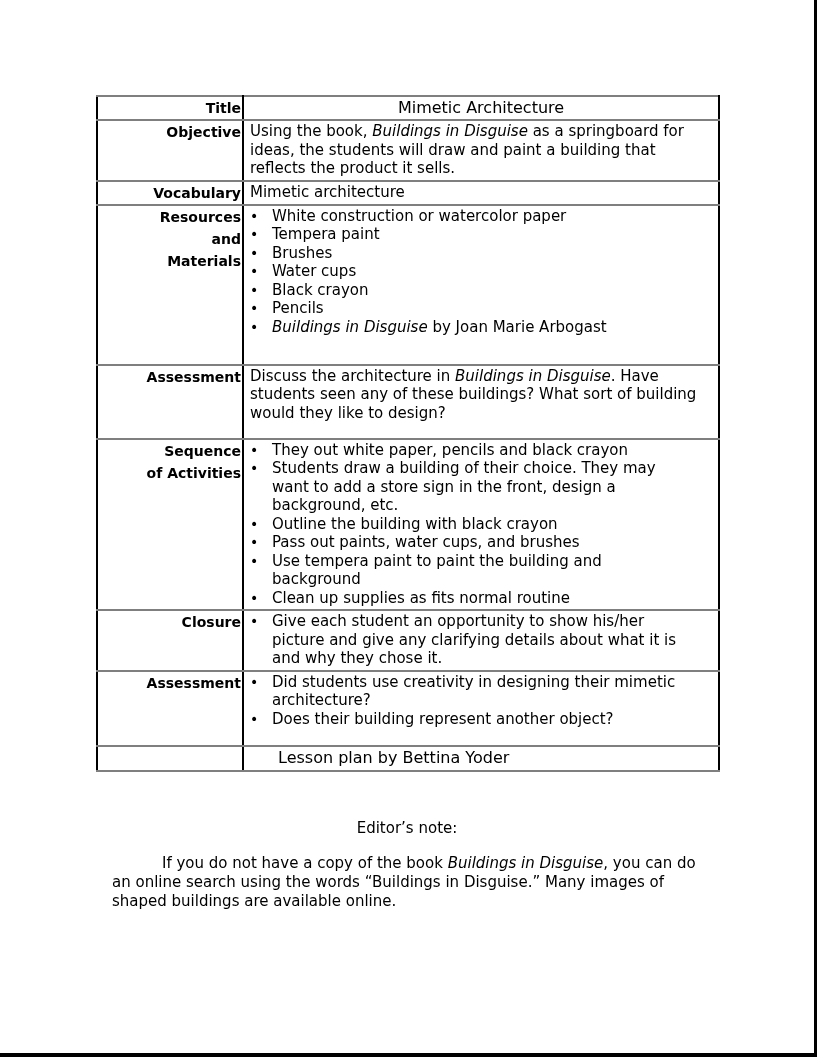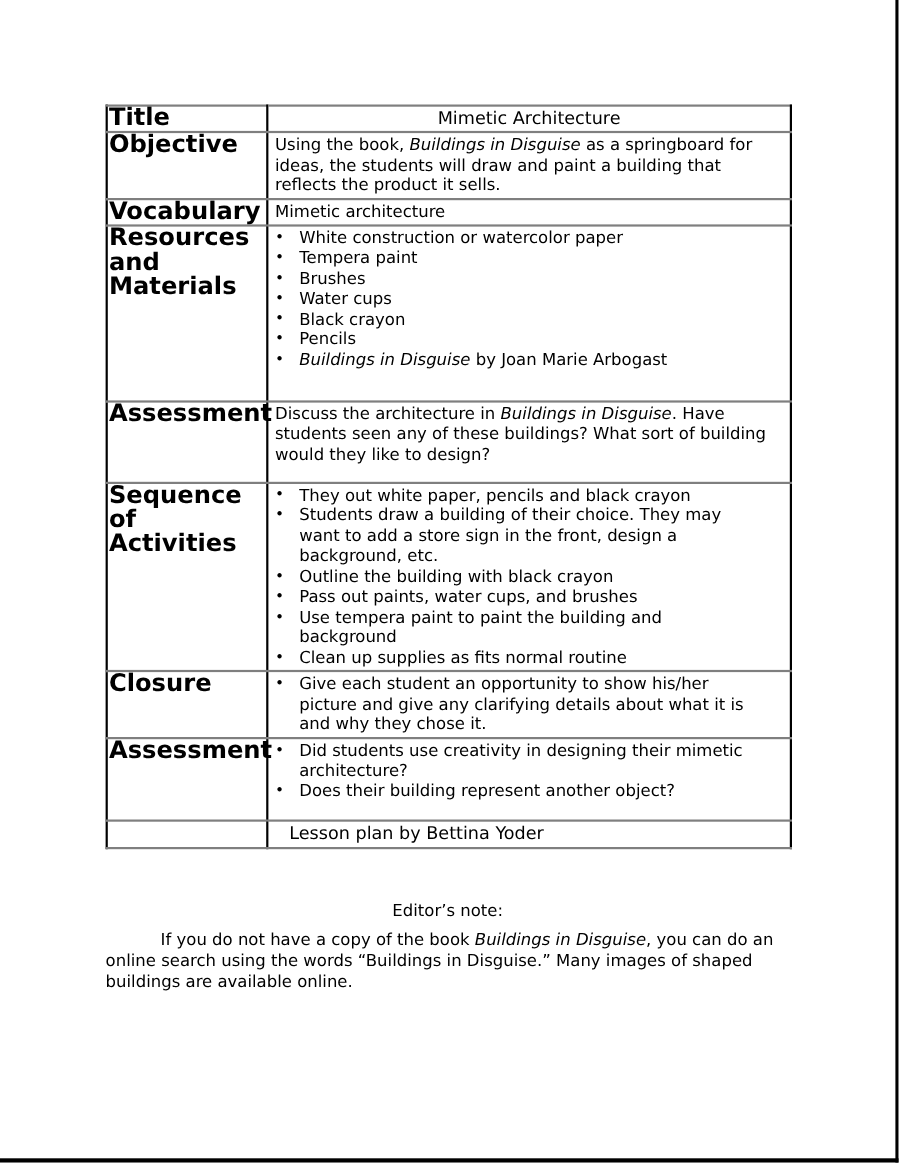--- a/index.html
+++ b/index.html
@@ -27,41 +27,41 @@
     border-collapse: collapse;
     table-layout: fixed;
   }
   col.label-col { width: 146px; }
   .lesson-table td { vertical-align: top; }
   td.label-cell {
     border: 2px solid #7f7f7f;
     border-left: 2px solid #000000;
     border-right: 2px solid #000000;
     font-weight: 700;
-    font-size: 22px;
+    font-size: 14px;
     line-height: 22px;
-    text-align: left;
+    text-align: right;
     white-space: pre-line;
     padding: 0 1px;
   }
   td.value-cell {
     border: 2px solid #7f7f7f;
     border-right: 2px solid #000000;
     font-size: 15px;
     line-height: 18.5px;
     padding: 1px 16px 2px 6px;
   }
   td.value-cell.center {
     text-align: center;
     font-size: 16px;
     line-height: 20px;
     padding: 1px 6px;
   }
   tr.footer-row td.value-cell {
-    padding-left: 19px;
+    padding-left: 34px;
     font-size: 16px;
     line-height: 20px;
   }
   tr.row-0 { height: 23px; }
   tr.row-1 { height: 22px; }
   tr.row-2 { height: 58px; }
   tr.row-3 { height: 21px; }
   tr.row-4 { height: 160px; }
   tr.row-5 { height: 74px; }
   tr.row-6 { height: 145px; }
@@ -78,21 +78,21 @@
   i { font-style: italic; }
   .editors-note {
     position: absolute;
     left: 96px;
     top: 819px;
     width: 622px;
     font-size: 15px;
     line-height: 19px;
   }
   .note-heading { margin: 0 0 7px 0; text-align: center; }
-  .note-paragraph { margin: 0; text-indent: 50px; }
+  .note-paragraph { margin: 16px; text-indent: 50px; }
 </style>
 </head>
 <body>
 
 <div class="page">
 
   <table class="lesson-table">
     <colgroup>
       <col class="label-col">
       <col class="value-col">

